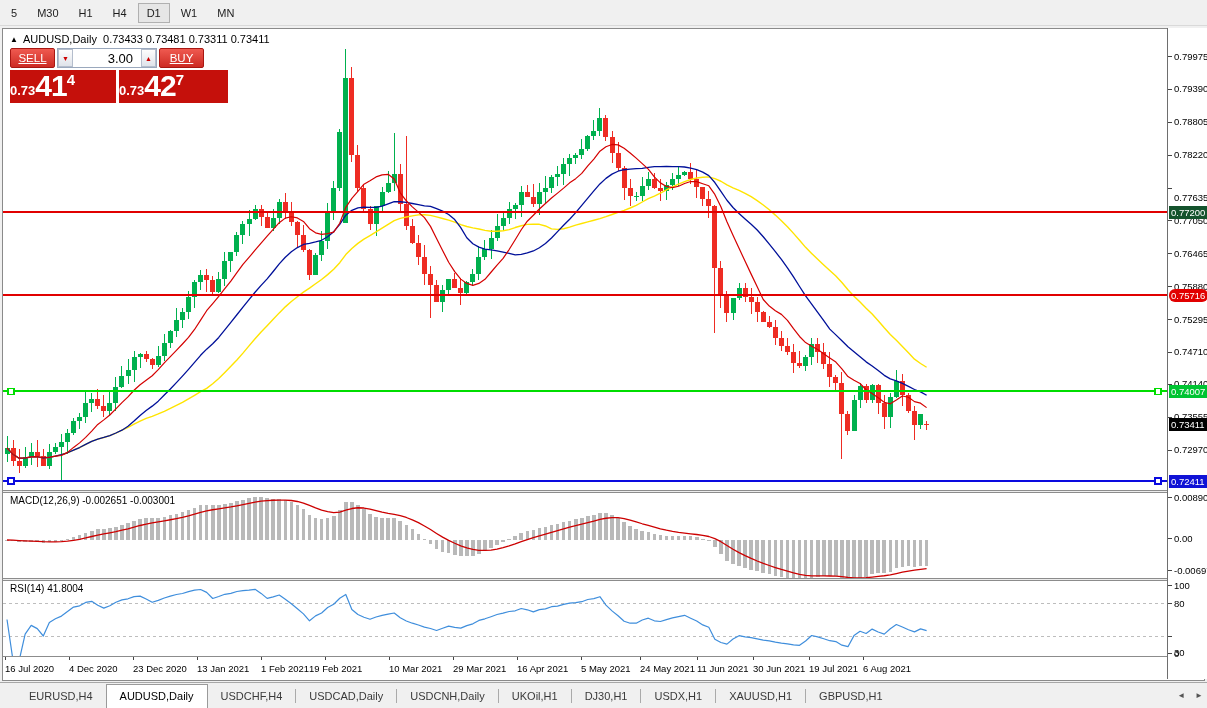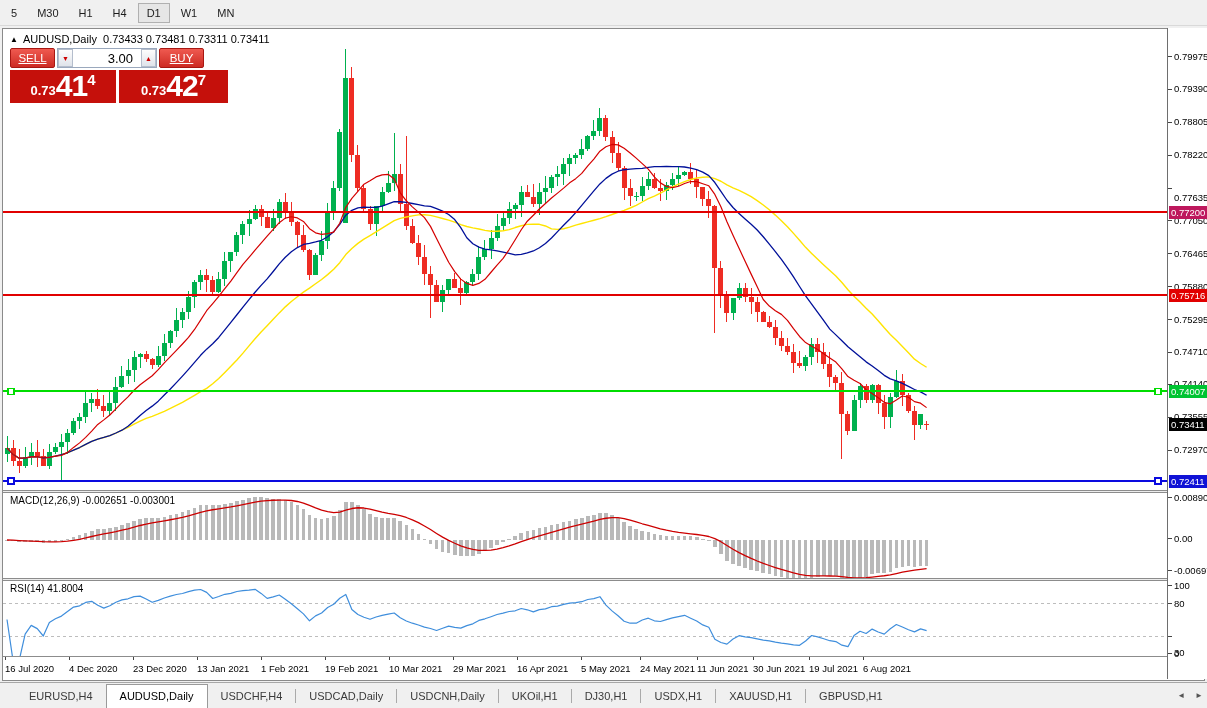--- a/index.html
+++ b/index.html
@@ -44,21 +44,21 @@
   #trade { position:absolute; left:10px; top:48px; z-index:6; width:218px; }
   #trade-row1 { display:flex; height:20px; }
   .trade-btn { width:45px; height:20px; color:#fff; font-size:11.5px; text-align:center; line-height:19px;
     background:linear-gradient(#ef5a50,#cd2b24); border:1px solid #a81712; border-radius:2px; cursor:pointer;
     text-decoration:underline; }
   #vol-box { display:flex; height:20px; margin:0 2px; border:1px solid #9aa8bd; background:#fff; }
   .spin-btn { width:15px; height:18px; background:linear-gradient(#fdfdfd,#dfe3ea); border:1px solid #b4bdcc;
     font-size:7px; color:#c00; text-align:center; line-height:17px; cursor:pointer; }
   #vol-value { width:68px; font-size:13px; color:#000; text-align:right; padding:2px 8px 0 0; background:#fff; }
   #trade-row2 { display:flex; margin-top:2px; height:33px; }
-  .quote-box { background:#c5100b; color:#fff; display:flex; align-items:flex-end; justify-content:center;
+  .quote-box { background:#c5100b; color:#fff; display:flex; align-items:flex-end; 
     padding-bottom:2px; }
   #quote-sell { width:106px; margin-right:3px; }
   #quote-buy  { width:109px; }
   .q-small { font-size:13px; font-weight:700; padding-bottom:3px; }
   .q-big { font-size:30px; font-weight:700; line-height:30px; letter-spacing:-1px; }
   .q-sup { font-size:15px; font-weight:700; align-self:flex-start; padding-top:1px; }
 
   
   #date-axis { position:absolute; left:3px; top:656px; width:1164px; height:23px; background:#fff; z-index:3; }
   .d-tick { position:absolute; top:0; width:1px; height:4px; background:#444; }
@@ -643,40 +643,40 @@
       <div class="ax-tick" style="top: 542px;"></div>
       <div class="ax-label" style="top: 536.5px;">-0.00697</div>
       <div class="ax-tick" style="top: 557px;"></div>
       <div class="ax-label" style="top: 551.5px;">100</div>
       <div class="ax-tick" style="top: 575px;"></div>
       <div class="ax-label" style="top: 569.5px;">80</div>
       <div class="ax-tick" style="top: 608px;"></div>
       <div class="ax-label" style="top: 619px;">30</div>
       <div class="ax-tick" style="top: 625px;"></div>
       <div class="ax-label" style="top: 619.5px;">0</div>
-      <div class="ax-badge" style="top: 177.5px; background: #be185d;">0.77200</div>
-      <div class="ax-badge" style="top: 260.871px; background: rgb(225, 0, 0);">0.75716</div>
+      <div class="ax-badge" style="top: 177.5px; background: #14532d;">0.77200</div>
+      <div class="ax-badge" style="top: 260.871px; background: rgb(225, 0, 0); border-radius: 6px;">0.75716</div>
       <div class="ax-badge" style="top: 356.882px; background: rgb(0, 196, 50);">0.74007</div>
       <div class="ax-badge" style="top: 446.545px; background: rgb(16, 18, 214);">0.72411</div>
       <div class="ax-badge" style="top: 390.365px; background: rgb(0, 0, 0);">0.73411</div>
     </div>
   <div class="pane-sep" style="top:656px; height:1px; border-bottom:none"></div>
   <div id="date-axis">
       <div class="d-tick" style="left: 2px;"></div>
       <div class="d-label" style="left: 2px;">16 Jul 2020</div>
       <div class="d-tick" style="left: 66px;"></div>
       <div class="d-label" style="left: 66px;">4 Dec 2020</div>
       <div class="d-tick" style="left: 130px;"></div>
       <div class="d-label" style="left: 130px;">23 Dec 2020</div>
       <div class="d-tick" style="left: 194px;"></div>
       <div class="d-label" style="left: 194px;">13 Jan 2021</div>
       <div class="d-tick" style="left: 258px;"></div>
       <div class="d-label" style="left: 258px;">1 Feb 2021</div>
       <div class="d-tick" style="left: 322px;"></div>
-      <div class="d-label" style="left: 322px;">19 Feb 2021</div>
+      <div class="d-label" style="left: 306px;">19 Feb 2021</div>
       <div class="d-tick" style="left: 386px;"></div>
       <div class="d-label" style="left: 386px;">10 Mar 2021</div>
       <div class="d-tick" style="left: 450px;"></div>
       <div class="d-label" style="left: 450px;">29 Mar 2021</div>
       <div class="d-tick" style="left: 514px;"></div>
       <div class="d-label" style="left: 514px;">16 Apr 2021</div>
       <div class="d-tick" style="left: 578px;"></div>
       <div class="d-label" style="left: 578px;">5 May 2021</div>
       <div class="d-tick" style="left: 637px;"></div>
       <div class="d-label" style="left: 637px;">24 May 2021</div>

